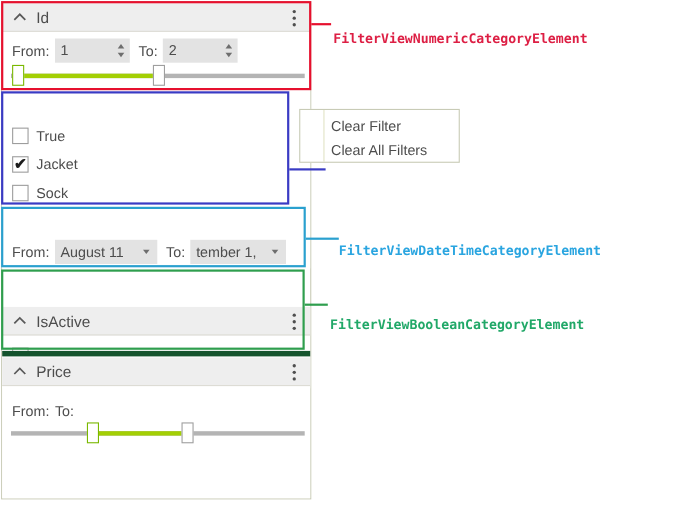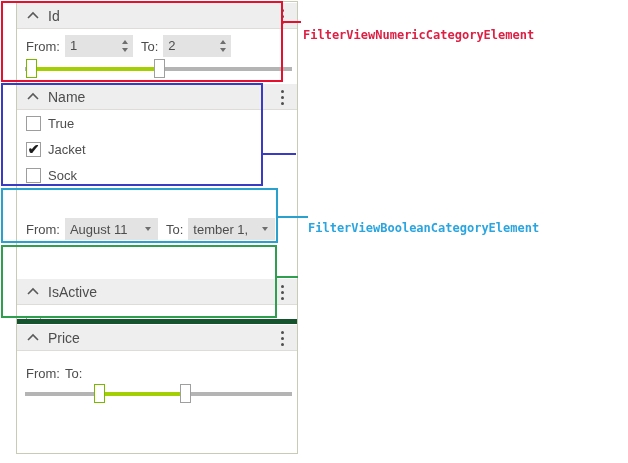--- a/index.html
+++ b/index.html
@@ -3,21 +3,21 @@
 <meta charset="utf-8">
 <style>
   * { margin:0; padding:0; box-sizing:border-box; }
   html,body { background:#fff; }
   #stage {
     position:relative; width:628px; height:463px; background:#fff; overflow:hidden;
     font-family:"Liberation Sans", sans-serif; font-size:13px; color:#4d4d4d;
   }
 
   
-  .panel { position:absolute; left:16px; top:1px; width:282px; height:453px;
+  .panel { position:absolute; left:1px; top:1px; width:282px; height:453px;
            border:1px solid #c8cbb6; background:#fff; }
   .section { position:absolute; left:0; width:280px; background:#fff; }
   .sec-id        { top:0;     height:81px; }
   .sec-name      { top:81px;  height:104px; }
   .sec-createdon { top:185px; height:57px; }
   .sec-isactive  { top:242px; height:75px;margin-top:34px; }
   .sec-price     { top:317px; height:134px; border-top:5px solid #14532d; }
 
   .sec-header { position:absolute; left:0; top:1px; right:0; height:26px; background:#eeeeee;
                 border-bottom:1px solid #dddcd5; display:flex; align-items:center; padding-left:10px; cursor:default; }
@@ -117,33 +117,20 @@
       </div>
       <div class="slider" style="top:57px;">
         <div class="track"></div>
         <div class="range" style="left:6px; width:128px; background:#a3cf04;"></div>
         <div class="handle h-green" style="left:1px;"></div>
         <div class="handle h-gray" style="left:129px;"></div>
       </div>
     </div>
 
     <div class="section sec-name">
-      <div class="sec-header">
-        <span class="chev">
-          <svg width="12" height="9">
-              <polyline points="1,7 6,2 11,7" stroke="#5a5a5a" stroke-width="1.6" fill="none"></polyline>
-            </svg>
-        </span>
-        <span class="sec-title">Name</span>
-        <span class="kebab">
-            <i></i>
-            <i></i>
-            <i></i>
-          </span>
-      </div>
       <div class="check-row" style="top:32px;">
         <span class="cbox"></span>
         <span>True</span>
       </div>
       <div class="check-row" style="top:58px;">
         <span class="cbox">✔</span>
         <span>Jacket</span>
       </div>
       <div class="check-row" style="top:84px;">
         <span class="cbox"></span>
@@ -210,27 +197,33 @@
       </div>
       <div class="slider" style="top:60px;">
         <div class="track"></div>
         <div class="range" style="left:74px; width:86px; background:#a3cf04;"></div>
         <div class="handle h-green" style="left:69px;"></div>
         <div class="handle h-gray" style="left:155px;"></div>
       </div>
     </div>
   </div>
 
+  <div class="popup">
+    <div class="gutter"></div>
+    <div class="menu-item i0">Clear Filter</div>
+    <div class="menu-item i1">Clear All Filters</div>
+  </div>
 
   <div class="ann-box box-red"></div>
   <div class="ann-box box-blue"></div>
   <div class="ann-box box-teal"></div>
   <div class="ann-box box-green"></div>
 
   <div class="ann-line line-red"></div>
   <div class="ann-line line-blue"></div>
   <div class="ann-line line-teal"></div>
   <div class="ann-line line-green"></div>
 
   <div class="ann-label lab-red">FilterViewNumericCategoryElement</div>
-  <div class="ann-label lab-teal">FilterViewBooleanCategoryElement</div>
+  <div class="ann-label lab-teal">FilterViewDateTimeCategoryElement</div>
+  <div class="ann-label lab-green">FilterViewBooleanCategoryElement</div>
 
 </div>
 
 </body></html>

